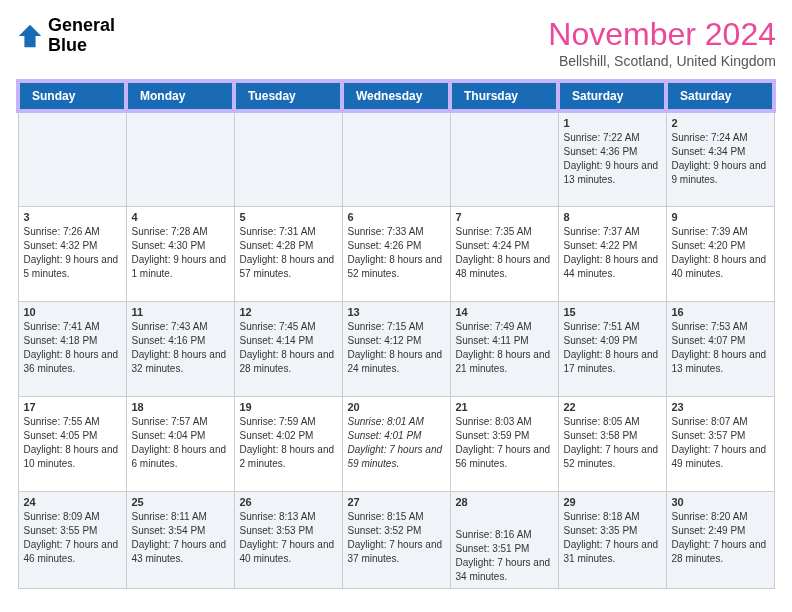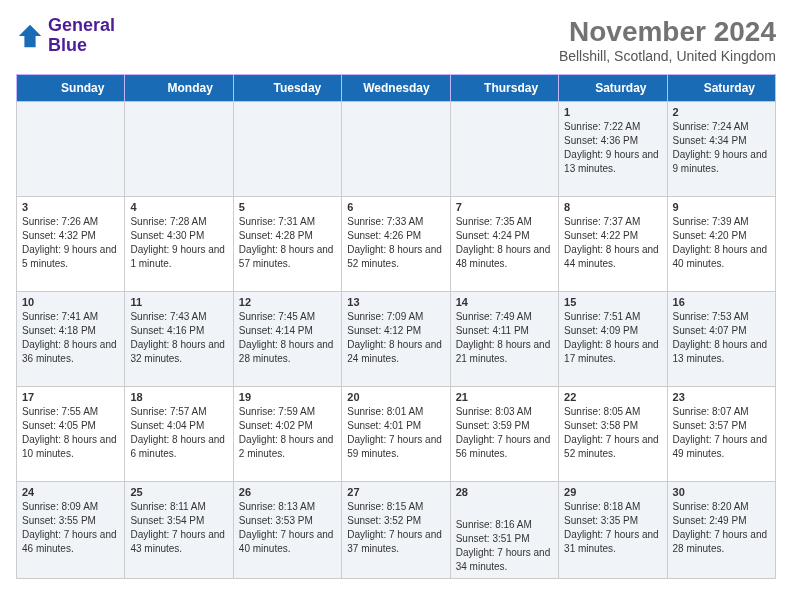--- a/index.html
+++ b/index.html
@@ -21,52 +21,52 @@
       align-items: center;
       gap: 4px;
     }
     .logo-text {
       font-size: 18px;
       font-weight: bold;
       color: #333;
       line-height: 1.1;
     }
     .logo-text span {
-      color: #4c1d95;
+      color: #000000;
       margin-top: 12px;
     }
     .logo-icon {
       width: 28px;
       height: 28px;
     }
     .title-block {
       text-align: right;
     }
     .month-title {
-      font-size: 28px;
-      color: #737373;
-      font-weight: bold;
+      font-size: 32px;
+      color: #ec4899;
+      font-weight: normal;
     }
     .location {
       font-size: 14px;
       color: #555;
     }
     table {
       width: 100%;
       border-collapse: collapse;
       table-layout: fixed;
     }
     thead th {
       background-color: #1a6bb5;
       color: #fff;
       font-size: 12px;
       font-weight: bold;
-      padding: 6px 20px;
-      text-align: right;
-      border: 1px solid #c4b5fd;
+      padding: 6px 12px;
+      text-align: left;
+      border: 4px solid #c4b5fd;
     }
     tbody td {
       vertical-align: top;
       border: 1px solid #ccc;
       padding: 4px 5px;
       font-size: 10px;
       color: #333;
       min-height: 80px;
       height: 95px;
     }
@@ -200,21 +200,21 @@
 Daylight: 8 hours and 32 minutes.</div>
         </td>
         <td>
           <span class="day-num">12</span>
           <div class="day-info" style="white-space: pre-line;">Sunrise: 7:45 AM
 Sunset: 4:14 PM
 Daylight: 8 hours and 28 minutes.</div>
         </td>
         <td>
           <span class="day-num">13</span>
-          <div class="day-info" style="white-space: pre-line;">Sunrise: 7:09 AM
+          <div class="day-info" style="white-space: pre-line;">Sunrise: 7:15 AM
 Sunset: 4:12 PM
 Daylight: 8 hours and 24 minutes.</div>
         </td>
         <td>
           <span class="day-num">14</span>
           <div class="day-info" style="white-space: pre-line;">Sunrise: 7:49 AM
 Sunset: 4:11 PM
 Daylight: 8 hours and 21 minutes.</div>
         </td>
         <td>
@@ -244,21 +244,21 @@
 Daylight: 8 hours and 6 minutes.</div>
         </td>
         <td>
           <span class="day-num">19</span>
           <div class="day-info" style="white-space: pre-line;">Sunrise: 7:59 AM
 Sunset: 4:02 PM
 Daylight: 8 hours and 2 minutes.</div>
         </td>
         <td>
           <span class="day-num">20</span>
-          <div class="day-info" style="white-space: pre-line;">Sunrise: 8:01 AM
+          <div class="day-info" style="white-space: pre-line; font-style: italic;">Sunrise: 8:01 AM
 Sunset: 4:01 PM
 Daylight: 7 hours and 59 minutes.</div>
         </td>
         <td>
           <span class="day-num">21</span>
           <div class="day-info" style="white-space: pre-line;">Sunrise: 8:03 AM
 Sunset: 3:59 PM
 Daylight: 7 hours and 56 minutes.</div>
         </td>
         <td>

